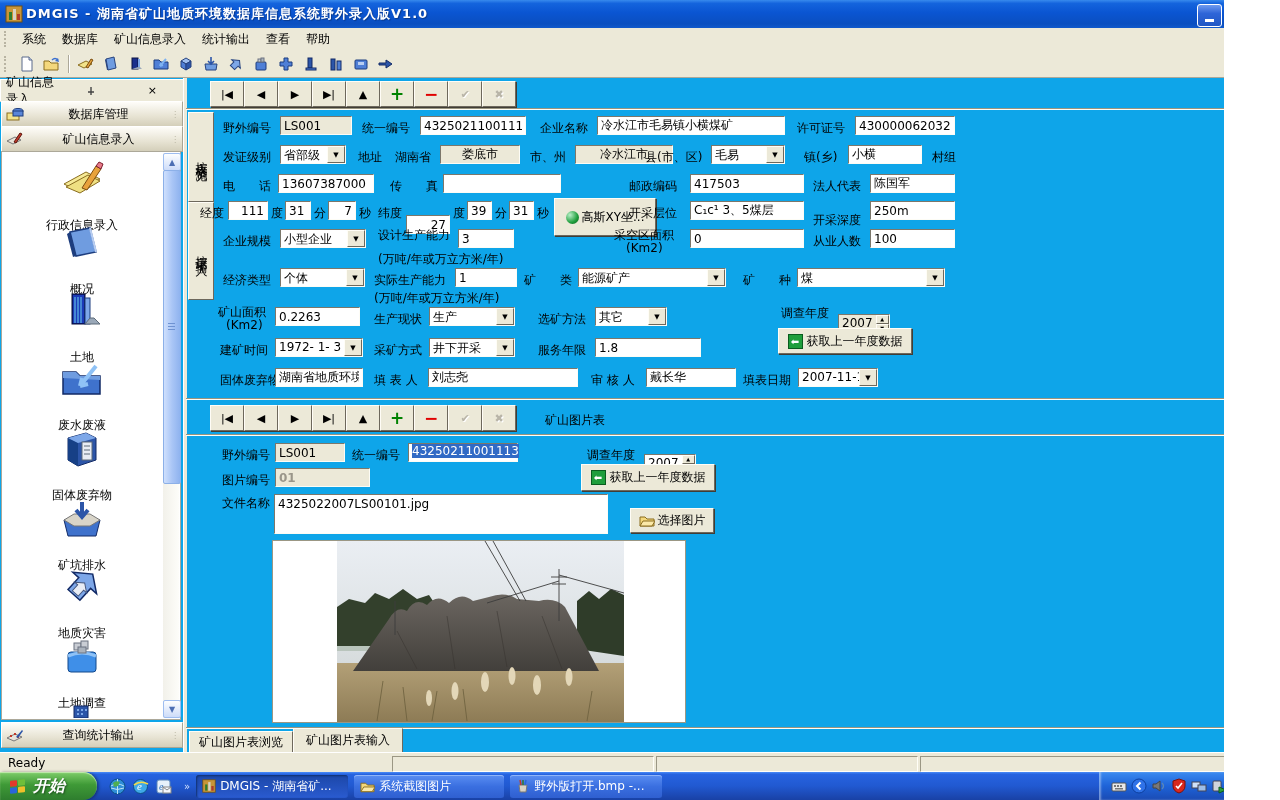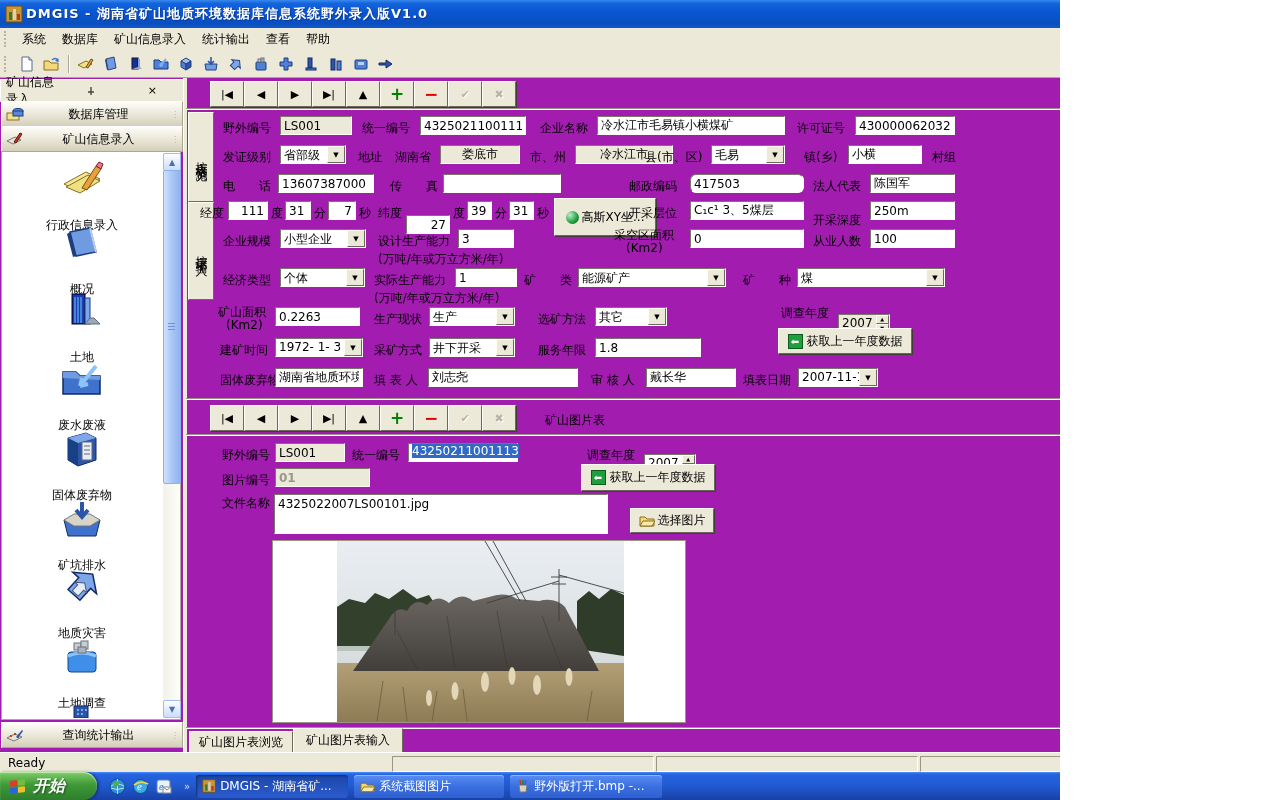--- a/index.html
+++ b/index.html
@@ -1,17 +1,17 @@
 <!DOCTYPE html>
 <html><head>
 <meta charset="utf-8">
 <style>
   html,body{margin:0;padding:0;}
   body{font-family:"DejaVu Sans","Liberation Sans",sans-serif;font-size:12px;color:#000;}
-  .page{position:relative;width:1060px;height:800px;background:#a21caf;overflow:hidden;}
+  .page{position:relative;width:1224px;height:800px;background:#0ea5e9;overflow:hidden;}
   .abs{position:absolute;}
   
   .titlebar{position:absolute;left:0;top:0;width:1280px;height:28px;
     background:linear-gradient(180deg,#388aed 0%,#1464dd 12%,#0a55d2 45%,#0a4fc0 85%,#1159cb 100%);
     display:flex;align-items:center;}
   .title-text{color:#fff;font-weight:bold;font-size:13px;margin-left:4px;text-shadow:1px 1px 1px #0a3a8c;letter-spacing:1px;}
   .win-btns{position:absolute;right:4px;top:4px;display:flex;gap:2px;}
   .wbtn{width:23px;height:21px;border:1px solid #fff;border-radius:3px;display:flex;align-items:center;justify-content:center;color:#fff;font-size:12px;
     background:linear-gradient(180deg,#6f9bef 0%,#2e65d8 40%,#2057c4 100%);}
   .wbtn.close{background:linear-gradient(180deg,#f0926f 0%,#dd5635 45%,#c93b16 100%);}
@@ -416,21 +416,21 @@
     </div>
   <span class="lbl" style="left:804px;top:149px">镇(乡)</span>
   <input class="tb" style="left: 848px; top: 145px; width: 74px;" value="小横">
   <span class="lbl" style="left:932px;top:149px">村组</span>
 
   <span class="lbl" style="left:223px;top:178px">电　　话</span>
   <input class="tb" style="left: 278px; top: 174px; width: 96px;" value="13607387000">
   <span class="lbl" style="left:390px;top:178px">传　　真</span>
   <input class="tb" style="left: 443px; top: 174px; width: 118px;" value="">
   <span class="lbl" style="left:629px;top:178px">邮政编码</span>
-  <input class="tb" style="left: 690px; top: 174px; width: 114px; border-radius: 6px;" value="417503">
+  <input class="tb" style="left: 690px; top: 174px; width: 114px;" value="417503">
   <span class="lbl" style="left:813px;top:178px">法人代表</span>
   <input class="tb" style="left: 870px; top: 174px; width: 85px;" value="陈国军">
 
   <span class="lbl" style="left:200px;top:205px">经度</span>
   <input class="tb" style="left: 228px; top: 201px; width: 40px; text-align: right;" value="111">
   <span class="lbl" style="left:271px;top:205px">度</span>
   <input class="tb" style="left: 285px; top: 201px; width: 26px;" value="31">
   <span class="lbl" style="left:314px;top:205px">分</span>
   <input class="tb" style="left: 328px; top: 201px; width: 28px; text-align: right;" value="7">
   <span class="lbl" style="left:359px;top:205px">秒</span>
@@ -448,21 +448,21 @@
   <span class="lbl" style="left:629px;top:205px">开采层位</span>
   <input class="tb" style="left: 690px; top: 201px; width: 114px;" value="C₁c¹ 3、5煤层">
   <span class="lbl" style="left:813px;top:212px">开采深度</span>
   <input class="tb" style="left: 870px; top: 201px; width: 85px;" value="250m">
 
   <span class="lbl" style="left:223px;top:233px">企业规模</span>
   <div class="cb" style="left:280px;top:229px;width:86px">
       <span class="t">小型企业</span>
       <span class="a"></span>
     </div>
-  <span class="lbl" style="left:378px;top:233px">设计生产能力</span>
+  <span class="lbl" style="left:378px;top:227px">设计生产能力</span>
   <input class="tb" style="left: 458px; top: 229px; width: 56px;" value="3">
   <span class="note" style="left:378px;top:251px">(万吨/年或万立方米/年)</span>
   <span class="lbl" style="left:614px;top:227px">采空区面积</span>
   <span class="note" style="left:626px;top:241px">(Km2)</span>
   <input class="tb" style="left: 690px; top: 229px; width: 114px;" value="0">
   <span class="lbl" style="left:813px;top:233px">从业人数</span>
   <input class="tb" style="left: 870px; top: 229px; width: 85px;" value="100">
 
   <span class="lbl" style="left:223px;top:272px">经济类型</span>
   <div class="cb" style="left:280px;top:268px;width:85px">

